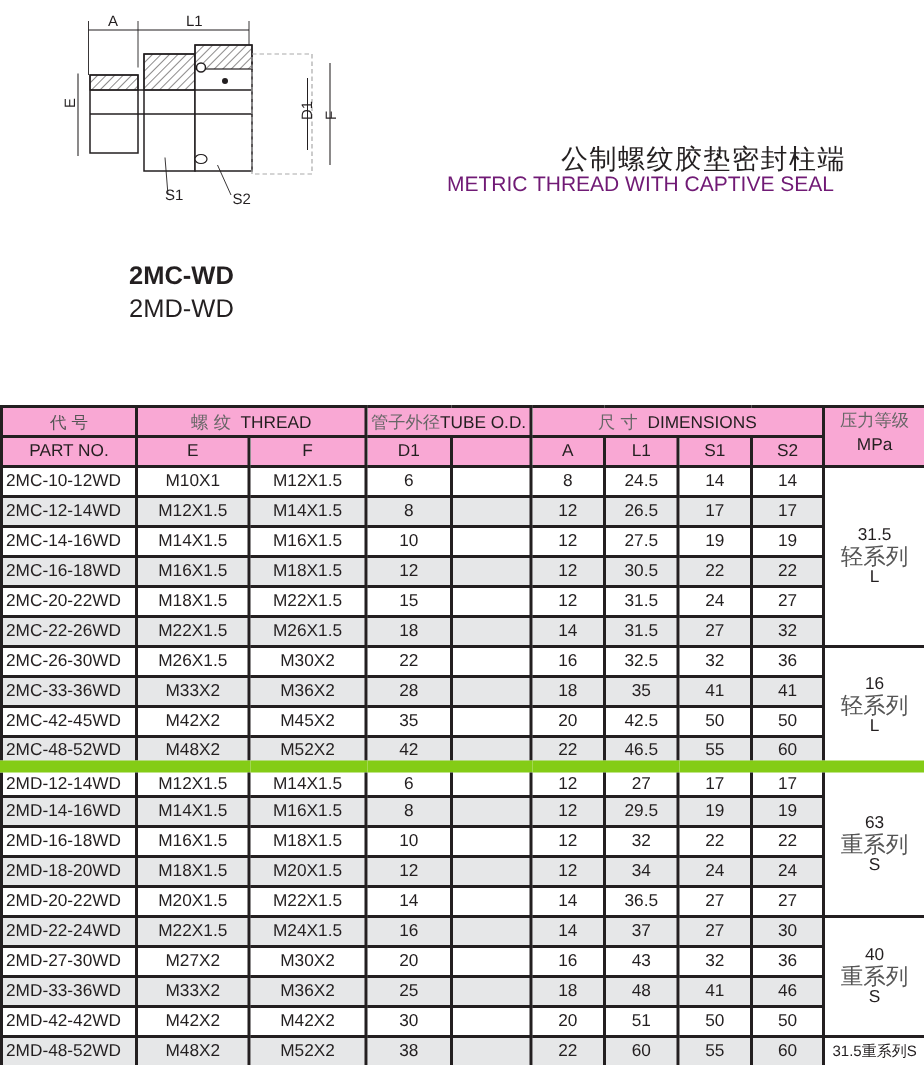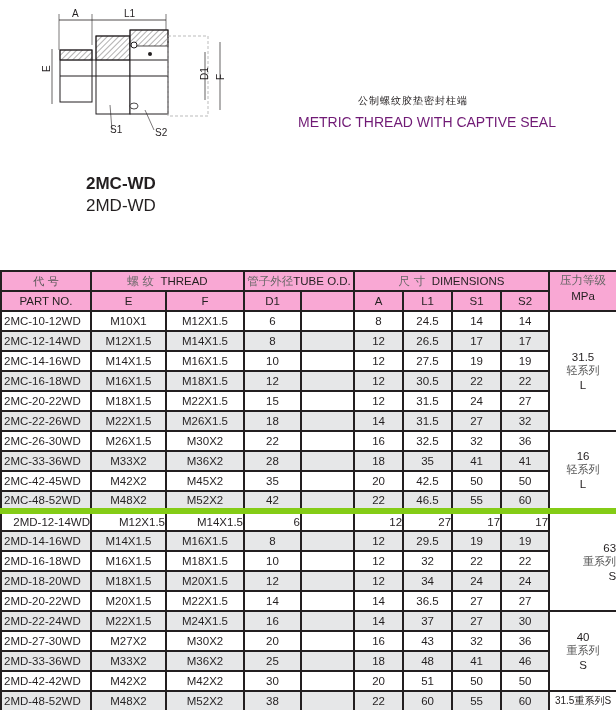--- a/index.html
+++ b/index.html
@@ -1,43 +1,43 @@
 <!DOCTYPE html>
 <html><head>
 <meta charset="utf-8">
 <style>
   * { box-sizing: border-box; margin: 0; padding: 0; }
   body {
     width: 616px; height: 710px; background: #ffffff; position: relative; overflow: hidden;
     font-family: "Liberation Sans", "DejaVu Sans", sans-serif; color: #231f20;
   }
   .drawing { position: absolute; left: 30px; top: 0; width: 200px; height: 150px; }
-  .subtitle-cn { position: absolute; left: 358px; top: 94px; font-size: 10px; font-family: "DejaVu Sans", sans-serif; color: #231f20; letter-spacing: 1px; }
+  .subtitle-cn { position: absolute; left: 374px; top: 94px; font-size: 18px; font-family: "DejaVu Sans", sans-serif; color: #231f20; letter-spacing: 1px; }
   .subtitle-en { position: absolute; left: 298px; top: 114px; font-size: 14px; color: #701a75; }
   .model-1 { position: absolute; left: 86px; top: 174px; font-size: 17px; font-weight: bold; }
   .model-2 { position: absolute; left: 86px; top: 196px; font-size: 17px; font-weight: normal; }
 
   table.spec {
     position: absolute; left: 0; top: 270px; width: 616px;
     border-collapse: collapse; table-layout: fixed;
     font-size: 11.5px;
   }
   table.spec td, table.spec th {
     border: 2px solid #231f20; text-align: center; height: 20px; padding: 0;
     font-weight: normal; white-space: nowrap; overflow: hidden;
   }
   table.spec thead th { background: #f9a8d4; color: #231f20; }
   table.spec thead th.cn { font-family: "DejaVu Sans", sans-serif; font-size: 11px; color: #555; }
   table.spec thead th .cnt { font-family: "DejaVu Sans", sans-serif; color: #666; }
   table.spec tbody tr:nth-child(even) td { background: #e6e7e8; }
   table.spec tbody td.pressure { background: #ffffff !important; line-height: 14px; font-size: 11.5px; }
-  table.spec tbody td.pressure .cn { font-family: "DejaVu Sans", sans-serif; color: #555; font-size: 11px; display:block; }
+  table.spec tbody td.pressure .cn { font-family: "DejaVu Sans", sans-serif; color: #555; font-size: 15px; display:block; }
   table.spec tbody td.pressure-small { font-size: 10px; background:#fff !important; }
   table.spec tbody td.part { text-align: left; padding-left: 2px; }
-  table.spec tbody tr.group-break td { border-top: 6px solid #84cc16; text-align: right; }
+  table.spec tbody tr.group-break td { border-top: 8px solid #84cc16; }
 </style>
 </head>
 <body>
 
 <div class="drawing">
   <svg width="200" height="150" viewBox="0 0 200 150" xmlns="http://www.w3.org/2000/svg">
     <defs>
       <pattern id="hatch" width="4" height="4" patternUnits="userSpaceOnUse" patternTransform="rotate(45)">
         <line x1="0" y1="0" x2="0" y2="4" stroke="#231f20" stroke-width="0.7"></line>
       </pattern>

